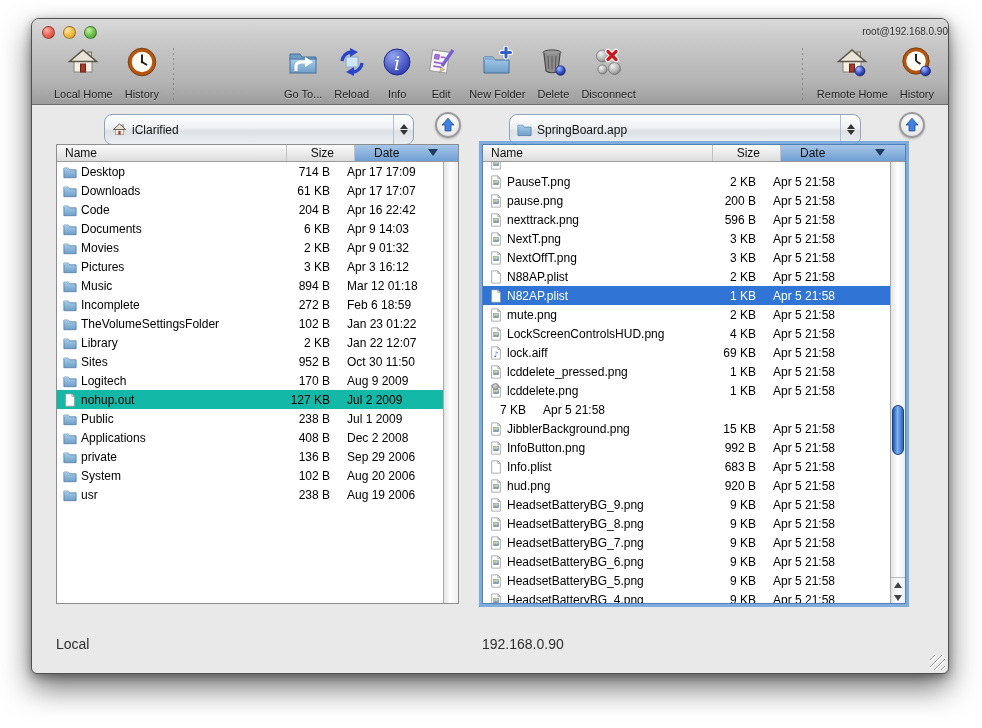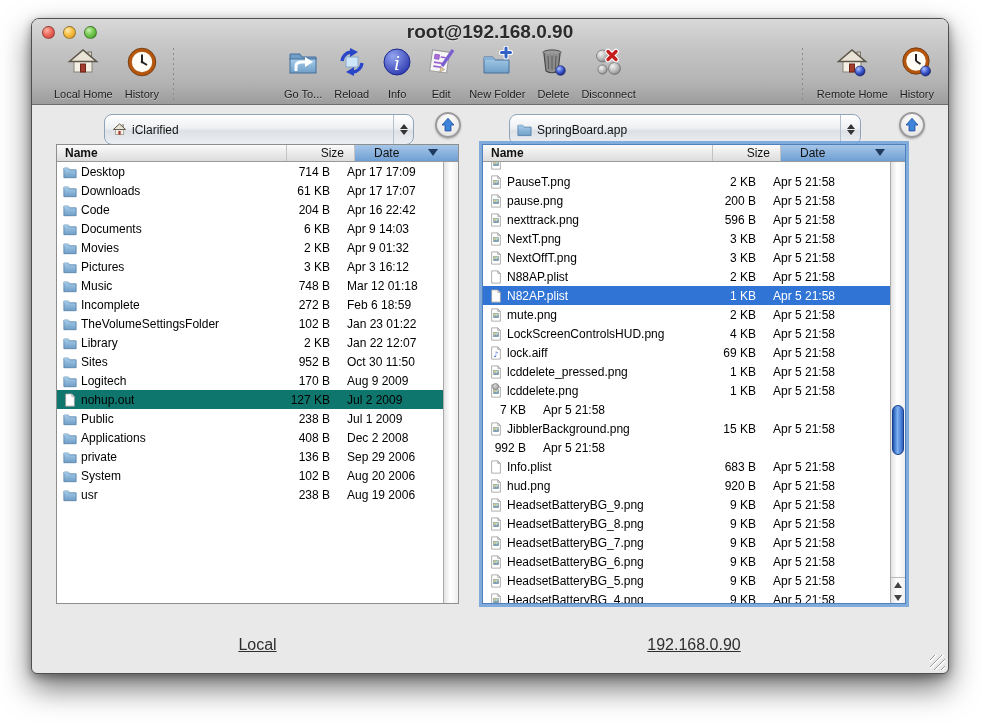--- a/index.html
+++ b/index.html
@@ -12,21 +12,21 @@
     box-shadow:0 14px 30px rgba(0,0,0,.55), 0 3px 10px rgba(0,0,0,.35);
     background:#e9e9e9; overflow:hidden;
   }
   
   .chrome {
     position:absolute; left:0; top:0; right:0; height:86px;
     background:linear-gradient(#d9d9d9, #c7c7c7 30%, #b3b3b3 75%, #9c9c9c);
     border-bottom:1px solid #6d6d6d;
   }
   .titlebar { position:absolute; left:0; top:0; right:0; height:26px; }
-  .title { text-align:center; font-size:19px; line-height:25px; color:#2b2b2b; text-shadow:0 1px 0 rgba(255,255,255,.5);font-weight:bold; }
+  .title { text-align:right; font-size:10px; line-height:25px; color:#2b2b2b; text-shadow:0 1px 0 rgba(255,255,255,.5); }
   .lights { position:absolute; left:10px; top:7px; display:flex; gap:8px; }
   .light { width:13px; height:13px; border-radius:50%; border:1px solid rgba(0,0,0,.35); }
   .light.red    { background:radial-gradient(circle at 35% 30%, #ffb3a8, #ee6a5d 45%, #c33b30); }
   .light.yellow { background:radial-gradient(circle at 35% 30%, #ffe9b0, #f8c044 45%, #cd8f1e); }
   .light.green  { background:radial-gradient(circle at 35% 30%, #c9f0b2, #74c94f 45%, #3f9427); }
 
   .toolbar { position:absolute; left:0; top:26px; right:0; height:60px; display:flex; align-items:flex-end; padding:3px 12px 5px 20px; }
   .tb-group { display:flex; align-items:flex-end; gap:8px; }
   .tb-item { display:flex; flex-direction:column; align-items:center; background:none; border:none; cursor:default; padding:0 2px; }
   .tb-icon { width:32px; height:32px; display:block; }
@@ -58,53 +58,53 @@
   .up-btn svg { width:22px; height:22px; display:block; }
 
   
   .pane { position:absolute; top:125px; width:403px; height:460px; background:#fff; border:1px solid #8e8e8e; }
   .pane.left  { left:24px; }
   .pane.right { left:450px; width:424px; border-color:#4f81bd; box-shadow:0 0 0 3px rgba(110,160,215,.85); }
 
   .cols-header { position:absolute; left:0; top:0; right:0; height:17px; display:flex;
     background:linear-gradient(#fbfbfb, #dcdcdc); border-bottom:1px solid #9a9a9a; font-size:12px; color:#111; }
   .col { line-height:16px; border-right:1px solid #c2c2c2; }
-  .col.name { width:230px; padding-left:8px;font-weight:bold; }
-  .col.size { width:68px; text-align:right; padding-right:10px; }
+  .col.name { width:230px; padding-left:8px; }
+  .col.size { width:68px; text-align:right; padding-right:20px; }
   .col.date { flex:1; padding-left:19px; position:relative; border-right:none;
     background:linear-gradient(#a7c6e8, #6f9fd3); }
   .sort-arrow { position:absolute; right:20px; top:4px; width:0; height:0;
     border-left:5px solid transparent; border-right:5px solid transparent; border-top:7px solid #1e3a5f; }
 
   .rows { position:absolute; left:0; top:17px; right:15px; bottom:0; overflow:hidden; background:#fff; }
   .file-row { display:flex; align-items:center; height:19px; font-size:12px; color:#000; cursor:default; }
   .file-row .cell-name { width:230px; display:flex; align-items:center; overflow:hidden; white-space:nowrap; }
   .pane.right .file-row .cell-name { width:230px;text-align:right; }
   .file-icon { width:14px; height:14px; margin:0 4px 0 6px; flex:none; }
   .file-icon svg { width:14px; height:14px; display:block; }
   .cell-size { width:53px; text-align:right; padding-right:10px; flex:none; }
   .cell-date { flex:1; padding-left:7px; white-space:nowrap; }
-  .file-row.sel-gray { background:#0f766e; }
+  .file-row.sel-gray { background:#14b8a6; }
   .file-row.sel-blue { background:#3074d5; color:#ffffff; }
   .file-row.clip-top { margin-top:-9px; }
 
   
   .scrollstrip { position:absolute; right:0; top:17px; bottom:0; width:15px; background:linear-gradient(90deg,#e3e3e3,#ffffff 45%,#efefef); border-left:1px solid #aaa; }
   .scroll-thumb { position:absolute; left:1px; width:12px; height:50px; border-radius:7px;
     background:linear-gradient(90deg,#1e55b2,#7db1f2 45%,#2e62c0); border:1px solid #1a3f8a; }
   .scroll-btns { position:absolute; left:0; right:0; bottom:0; height:26px; border-top:1px solid #bbb; }
   .scroll-btn { height:13px; display:flex; align-items:center; justify-content:center; }
   .scroll-btn i { display:block; border-left:4px solid transparent; border-right:4px solid transparent; }
   .scroll-btn.up i { border-bottom:6px solid #444; }
   .scroll-btn.down i { border-top:6px solid #444; }
 
   .splitter-dimple { position:absolute; left:460px; top:364px; width:7px; height:7px; border-radius:50%;
     background:radial-gradient(circle at 35% 30%, #d8d8d8, #9a9a9a); border:1px solid #8a8a8a; }
 
-  .status-label { position:absolute; top:617px; font-size:16px; color:#2e2e2e; text-align:center;text-decoration:underline; }
+  .status-label { position:absolute; top:617px; font-size:14px; color:#2e2e2e; text-align:left; }
   .status-label.left { left:24px; width:403px; }
   .status-label.right { left:450px; width:424px; }
 
   .resize-grip { position:absolute; right:3px; bottom:3px; width:15px; height:15px;
     background:repeating-linear-gradient(135deg, transparent 0 3px, #9a9a9a 3px 4px, #fdfdfd 4px 5px); cursor:nwse-resize; }
 </style>
 </head>
 <body>
 
 <svg width="0" height="0" style="position:absolute">
@@ -415,21 +415,21 @@
         <div class="file-row">
           <span class="cell-name">
             <span class="file-icon">
               <svg viewBox="0 0 16 16">
                 <path d="M1 3.5 h5.2 l1.4 2 H15 v9 H1 z" fill="url(#folderG)" stroke="#527ea6" stroke-width="0.9"></path>
                 <path d="M1 3.5 h5.2 l1.4 2 H1 z" fill="#9cc2e2"></path>
               </svg>
             </span>
             <span>Music</span>
           </span>
-          <span class="cell-size">748 B</span>
+          <span class="cell-size">894 B</span>
           <span class="cell-date">Mar 12 01:18</span>
         </div>
         <div class="file-row">
           <span class="cell-name">
             <span class="file-icon">
               <svg viewBox="0 0 16 16">
                 <path d="M1 3.5 h5.2 l1.4 2 H15 v9 H1 z" fill="url(#folderG)" stroke="#527ea6" stroke-width="0.9"></path>
                 <path d="M1 3.5 h5.2 l1.4 2 H1 z" fill="#9cc2e2"></path>
               </svg>
             </span>
@@ -794,20 +794,32 @@
                 <circle cx="7" cy="7.8" r="0.9" fill="#e0c060"></circle>
                 <path d="M5 10.5 l2-1.8 1.5 1 2.5-2 v3.3 h-6 z" fill="#7a98b4"></path>
               </svg>
             </span>
             <span>JibblerBackground.png</span>
           </span>
           <span class="cell-size">15 KB</span>
           <span class="cell-date">Apr 5 21:58</span>
         </div>
         <div class="file-row">
+          <span class="cell-name">
+            <span class="file-icon">
+              <svg viewBox="0 0 16 16">
+                <path d="M3 1 h7 l3 3 v11 H3 z" fill="#fff" stroke="#9a9a9a" stroke-width="0.9"></path>
+                <path d="M10 1 l3 3 h-3 z" fill="#dcdcdc" stroke="#9a9a9a" stroke-width="0.7"></path>
+                <rect x="5" y="6" width="6" height="5" fill="#bcd2c4" stroke="#8aa090" stroke-width="0.7"></rect>
+                <circle cx="7" cy="7.8" r="0.9" fill="#e0c060"></circle>
+                <path d="M5 10.5 l2-1.8 1.5 1 2.5-2 v3.3 h-6 z" fill="#7a98b4"></path>
+              </svg>
+            </span>
+            <span>InfoButton.png</span>
+          </span>
           <span class="cell-size">992 B</span>
           <span class="cell-date">Apr 5 21:58</span>
         </div>
         <div class="file-row">
           <span class="cell-name">
             <span class="file-icon">
               <svg viewBox="0 0 16 16">
                 <path d="M3 1 h7 l3 3 v11 H3 z" fill="#fff" stroke="#9a9a9a" stroke-width="0.9"></path>
                 <path d="M10 1 l3 3 h-3 z" fill="#dcdcdc" stroke="#9a9a9a" stroke-width="0.7"></path>
               </svg>

